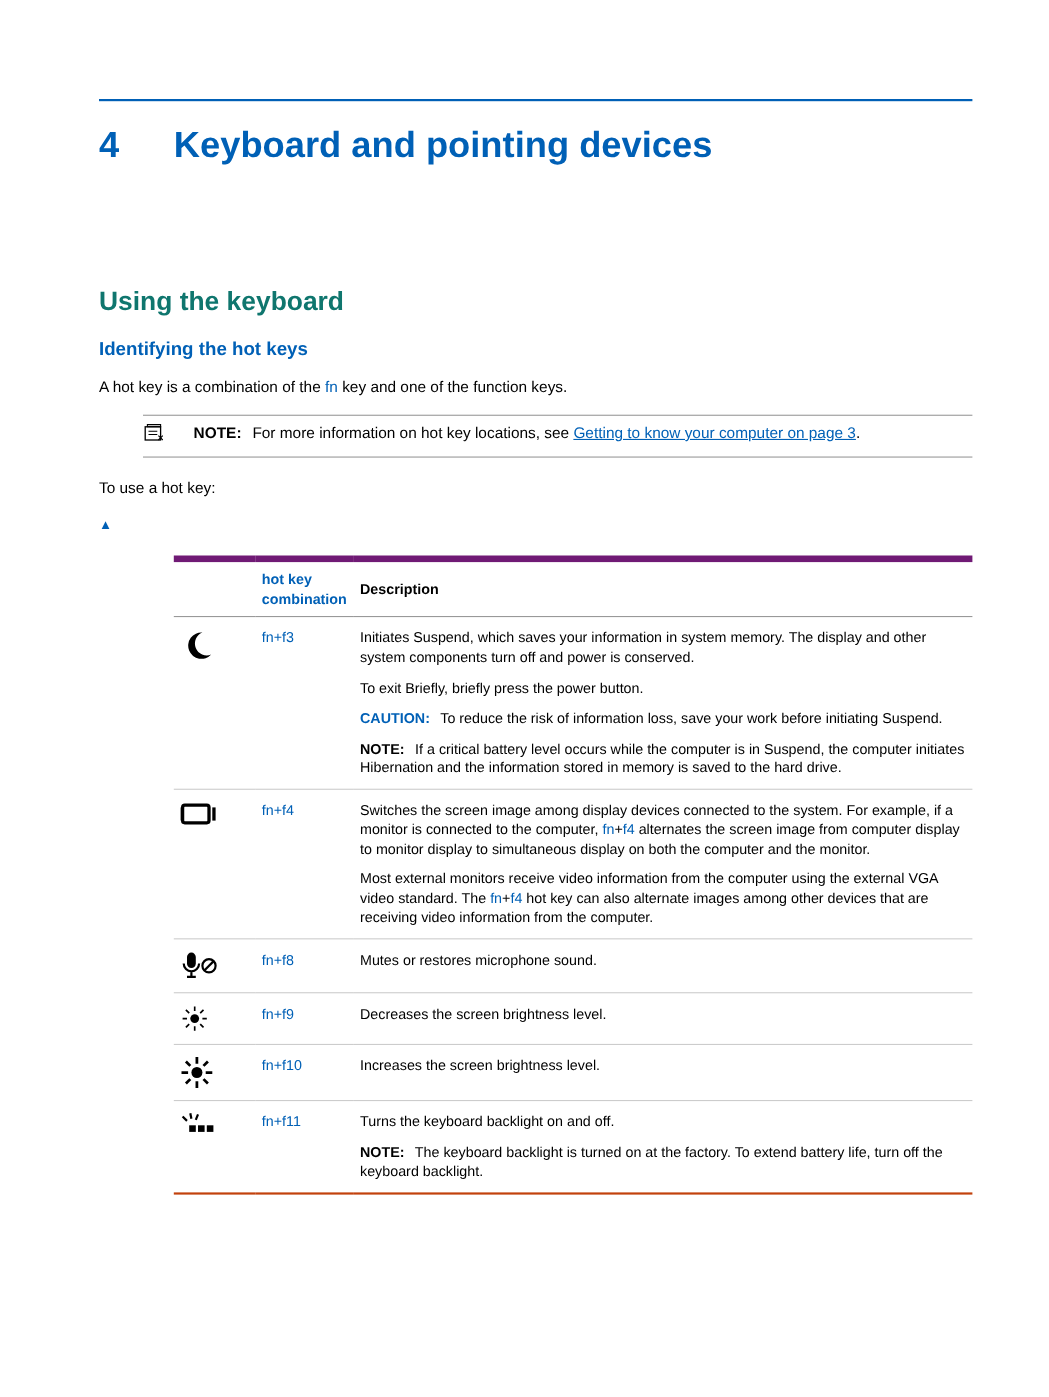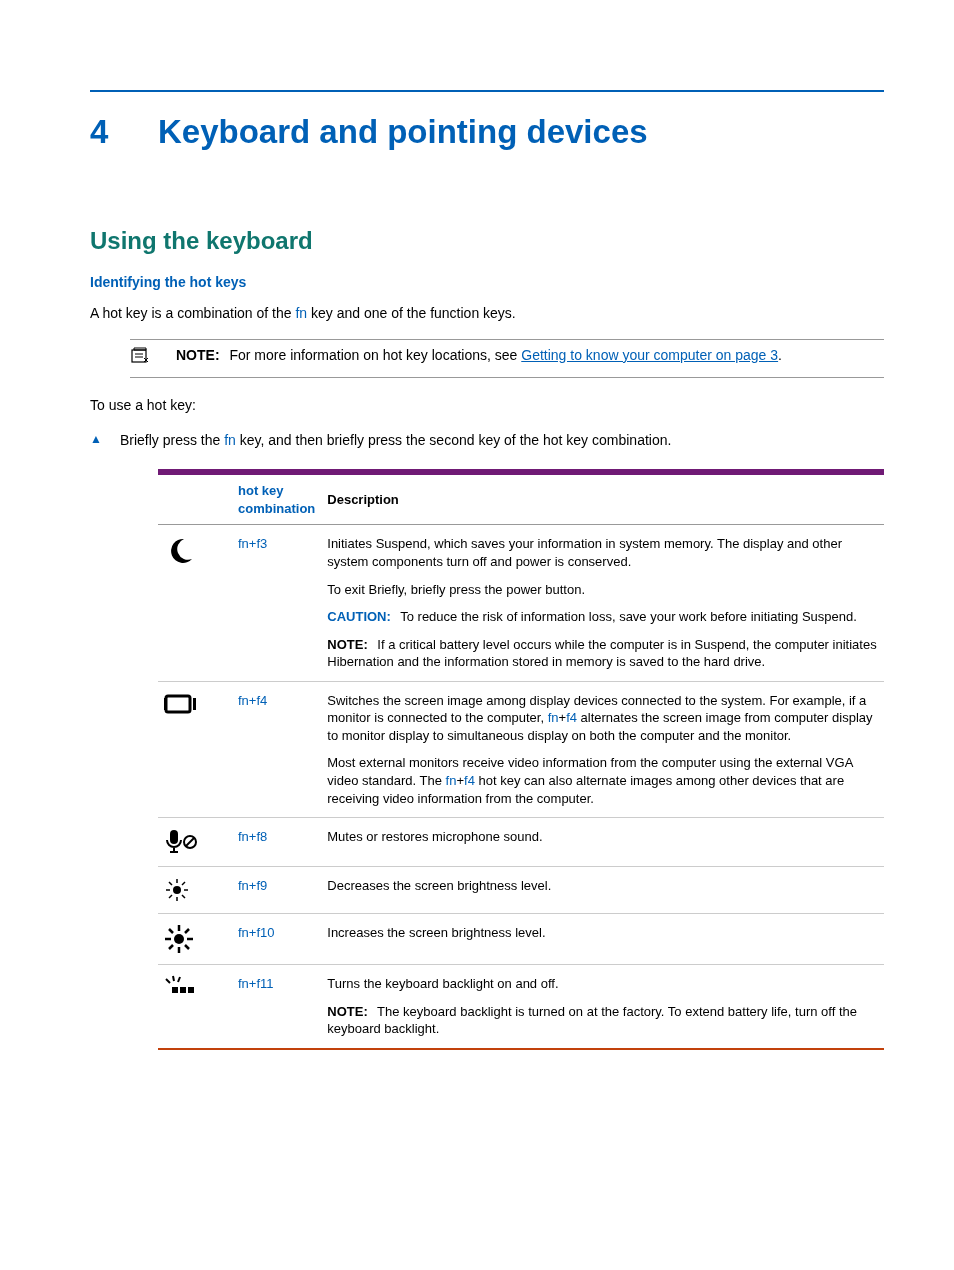--- a/index.html
+++ b/index.html
@@ -13,35 +13,35 @@
     line-height: 1.35;
   }
   .top-rule {
     border-top: 2px solid #0060b6;
     margin-bottom: 18px;
   }
   h1.chapter {
     font-size: 33px;
     font-weight: bold;
     color: #0060b6;
-    margin: 0 0 70px 0;
+    margin: 0 0 104px 0;
   }
   h1.chapter .num {
     display: inline-block;
     width: 68px;
   }
   h2.section {
     color: #0f766e;
     font-size: 24px;
     font-weight: bold;
     margin: 0 0 16px 0;
   }
   h3.subsection {
     color: #0060b6;
-    font-size: 14px;
+    font-size: 17px;
     font-weight: bold;
     margin: 0 0 12px 0;
   }
   .indent {
     margin-left: 68px;
   }
   p.body {
     margin: 0 0 16px 0;
   }
   .fn { color: #0060b6; }
@@ -135,23 +135,20 @@
   <span>
     <span class="note-label">NOTE:</span>
     <span>For more information on hot key locations, see </span><a href="#" class="xref">Getting to know your computer on page 3</a><span>.</span>
   </span>
 </div>
 
 <p class="body indent">To use a hot key:</p>
 
 <div class="bullet-row indent">
   <span class="bullet-marker">▲</span>
-  <span>
-    <span>Briefly press the </span><span class="fn">fn</span><span> key, and then briefly press the second key of the hot key combination.</span>
-  </span>
 </div>
 
 <table class="hotkey indent" style="width:calc(100% - 68px)">
   <thead>
     <tr>
       <th class="col-icon"></th>
       <th class="col-key">hot key combination</th>
       <th>Description</th>
     </tr>
   </thead>

